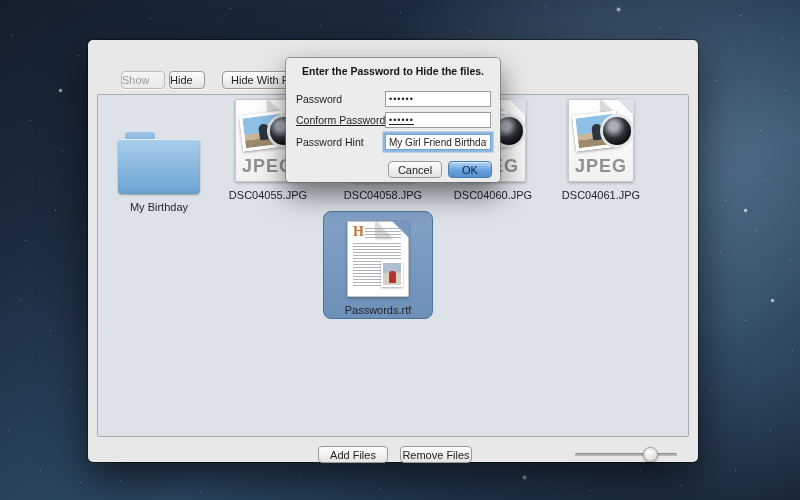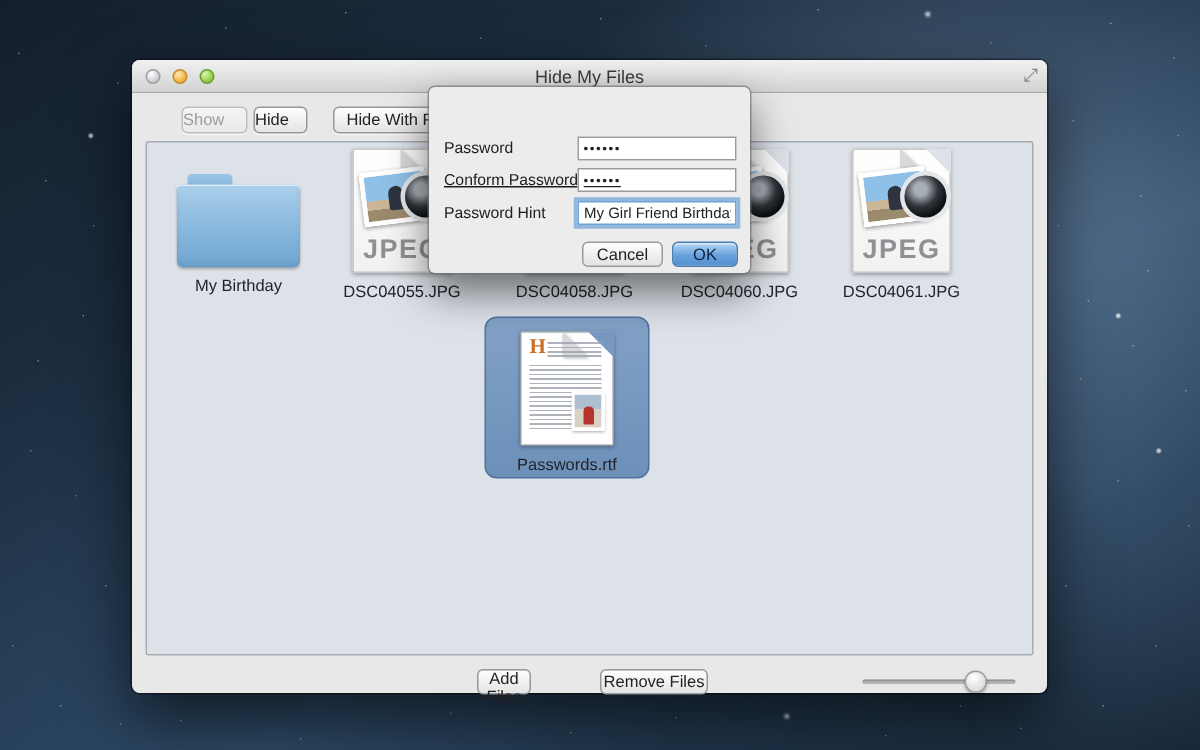--- a/index.html
+++ b/index.html
@@ -61,21 +61,21 @@
   #btn-hwp  { left:134px; width:96px; overflow:hidden; white-space:nowrap; text-align:left; padding-left:8px; }
 
   
   .content { position:absolute; left:9px; top:54px; width:592px; height:343px;
     background:#dde2e9; border:1px solid #a6abb2; border-radius:2px; --behind:#dde2e9; }
   .item { position:absolute; display:flex; flex-direction:column; align-items:center;
     justify-content:flex-end; gap:7px; padding-bottom:2px; cursor:pointer; }
   .item .label { font-size:11px; color:#23242b; white-space:nowrap; }
   .item.selected { background:linear-gradient(#82a1c6,#6d90b9); border:1px solid #4f719c;
     border-radius:8px; --behind:#7798c0; }
-  #i1 { left:11px;  top:0;   width:100px; height:104px; }
+  #i1 { left:11px;  top:16px;   width:100px; height:104px; }
   #i2 { left:120px; top:4px;   width:100px; height:104px; }
   #i3 { left:235px; top:4px;   width:100px; height:104px; }
   #i4 { left:345px; top:4px;   width:100px; height:104px; }
   #i5 { left:453px; top:4px;   width:100px; height:104px; }
   #i6 { left:10px;  top:120px; width:104px; height:100px; }
   #i7 { left:118px; top:120px; width:104px; height:100px; }
   #i8 { left:225px; top:116px; width:110px; height:108px; }
 
   
   .folder-icon { position:relative; width:82px; height:62px; }
@@ -118,21 +118,21 @@
     background:repeating-linear-gradient(#9aa0ab 0 1px, transparent 1px 3px); opacity:.8; }
   .rtf-icon .mini-photo { position:absolute; right:5px; bottom:9px; width:22px; height:26px;
     border:2px solid #fff; box-shadow:0 1px 2px rgba(0,0,0,.35);
     background:linear-gradient(#aebfd2 0 45%, #d8d2c6 45%); }
   .rtf-icon .mini-photo::after { content:""; position:absolute; left:6px; top:8px; width:7px; height:12px;
     border-radius:3px 3px 1px 1px; background:#b5352e; }
 
   
   .bb-btn { position:absolute; height:17px; font-size:11px; color:#222; text-align:center;
     background:linear-gradient(#fefefe,#e4e4e4); border:1px solid #989898; border-radius:4px; cursor:pointer; }
-  #btn-add    { left:230px; top:406px; width:36px; }
+  #btn-add    { left:230px; top:406px; width:70px; }
   #btn-remove { left:312px; top:406px; width:72px; }
   .slider-track { position:absolute; left:487px; top:413px; width:102px; height:3px;
     background:#b6b6b6; border-radius:2px; box-shadow:inset 0 1px 1px rgba(0,0,0,.25); cursor:pointer; }
   .slider-knob { position:absolute; left:68px; top:-6px; width:15px; height:15px; border-radius:50%;
     background:radial-gradient(circle at 40% 30%, #ffffff, #e3e3e3 60%, #cdcdcd);
     border:1px solid #9e9e9e; box-shadow:0 1px 2px rgba(0,0,0,.35); cursor:grab; }
 
   
   .dialog { position:absolute; left:286px; top:58px; width:214px; height:124px; z-index:50;
     background:#ececec; border-radius:4px;
@@ -156,29 +156,20 @@
 </style>
 </head>
 <body>
 
 <div class="desktop">
   <div class="stars"></div>
   <div class="stars-big"></div>
 </div>
 
 <div class="window">
-  <div class="titlebar">
-    <div class="lights">
-      <span class="light close"></span>
-      <span class="light min"></span>
-      <span class="light zoom"></span>
-    </div>
-    <div class="title">Hide My Files</div>
-    <div class="fullscreen-btn">⤢</div>
-  </div>
 
   <button class="tb-btn" id="btn-show">Show</button>
   <button class="tb-btn" id="btn-hide">Hide</button>
   <button class="tb-btn" id="btn-hwp">Hide With Pas</button>
 
   <div class="content">
 
     <div class="item" id="i1">
       <div class="folder-icon">
           <div class="tab"></div>
@@ -248,20 +239,21 @@
   </div>
 
   <button class="bb-btn" id="btn-add">Add Files</button>
   <button class="bb-btn" id="btn-remove">Remove Files</button>
   <div class="slider-track">
     <div class="slider-knob"></div>
   </div>
 </div>
 
 <div class="dialog">
+  <div class="dlg-title">Enter the Password to Hide the files.</div>
 
   <div id="row-pw">
     <div class="dlg-label">Password</div>
     <input class="dlg-input pw" type="text" value="••••••" style="">
   </div>
   <div id="row-cf">
     <div class="dlg-label">Conform Password</div>
     <input class="dlg-input pw" type="text" value="••••••" style="">
   </div>
   <div id="row-ht">

